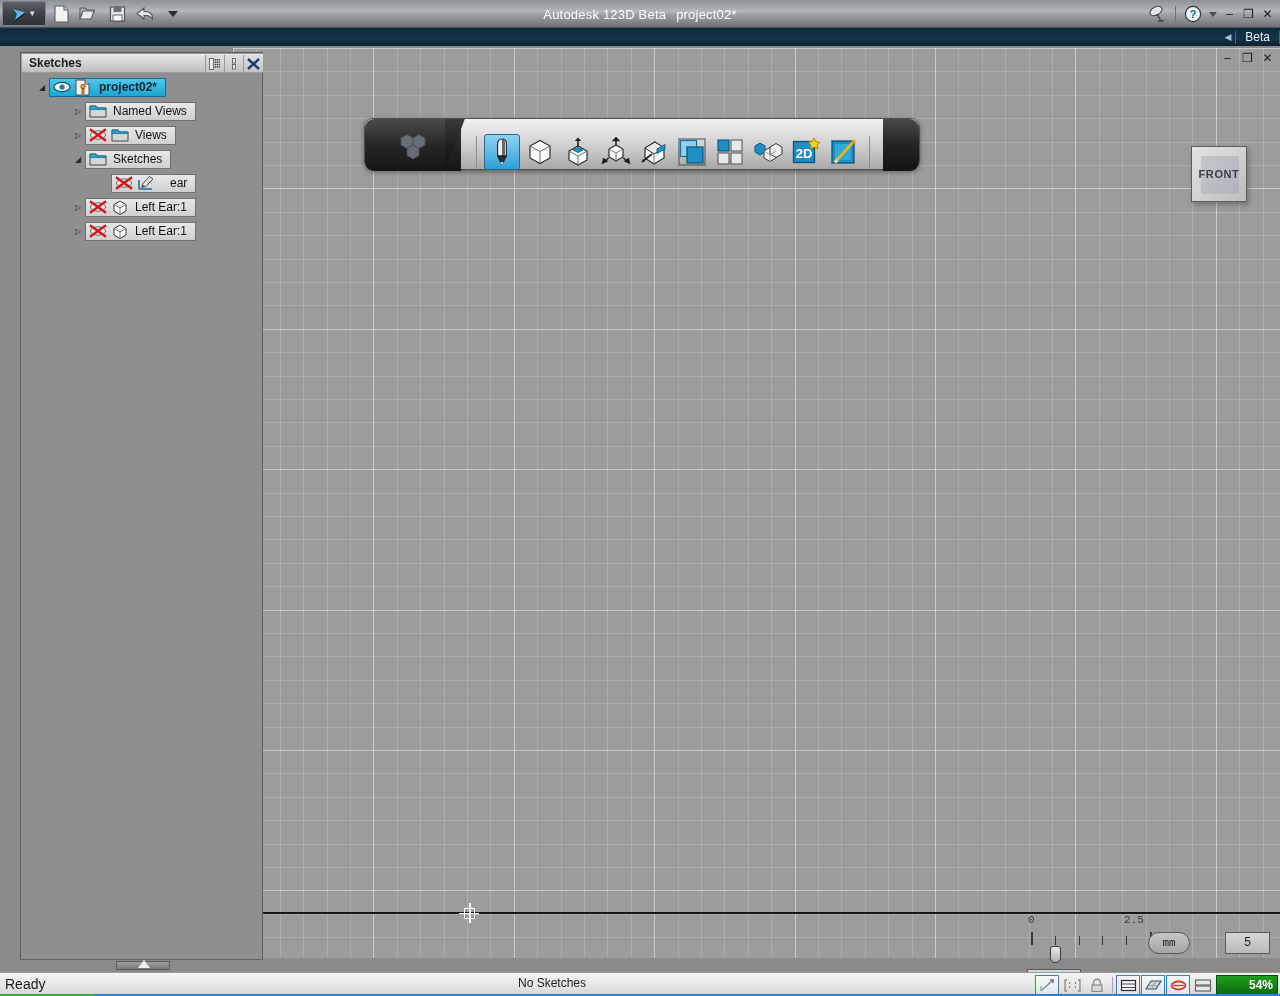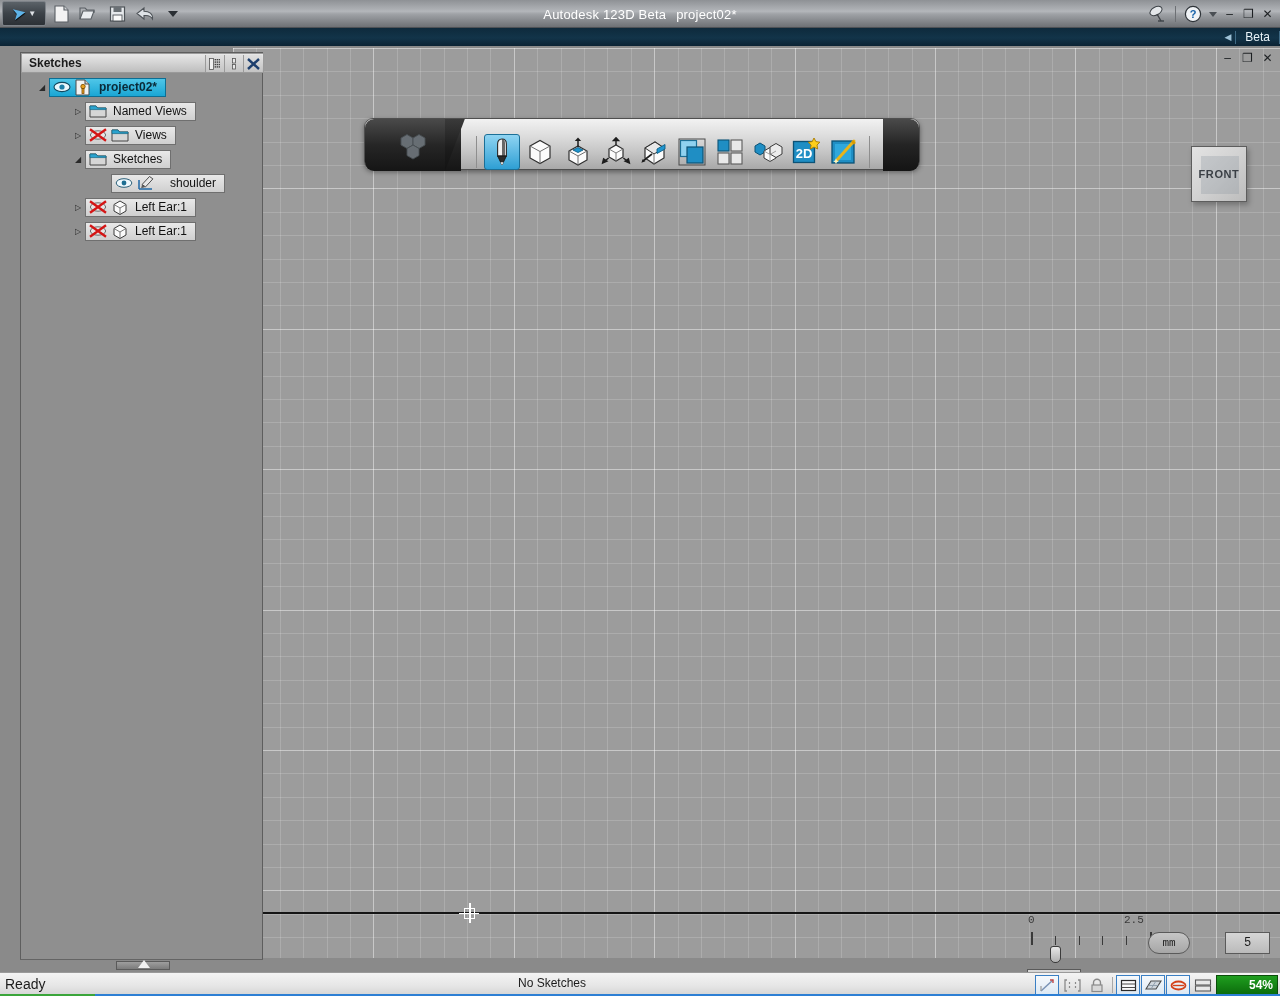--- a/index.html
+++ b/index.html
@@ -471,40 +471,40 @@
             <span class="ticon">
               <svg width="20" height="16" viewBox="0 0 20 16">
                 <path d="M2 3 h6 l1.6 2 h8.4 v9 h-16 z" fill="#d6d6d6" stroke="#444" stroke-width="1"></path>
                 <path d="M2 3 h6 l1.6 2 h8.4 v1.6 h-16 z" fill="#2aa3cf" stroke="#1a6e8c" stroke-width="0.8"></path>
               </svg>
             </span>
             <span class="tname">Sketches</span>
           </span>
         </div>
 
-
         <div class="tnode" style="padding-left:90px">
           <span class="tlabel">
             <span class="ticon">
               <svg width="20" height="16" viewBox="0 0 20 16">
-                <ellipse cx="10" cy="8" rx="7.8" ry="4.3" fill="#eef8fd" stroke="#2a5f78" stroke-width="1"></ellipse>
-                <circle cx="10" cy="8" r="2.4" fill="#1d6e92"></circle>
+                <ellipse cx="10" cy="8" rx="7.6" ry="4.2" fill="#e6e6e6" stroke="#6a6a6a" stroke-width="1"></ellipse>
+                <path d="M2 2.2 L18 13.8 M18 2.2 L2 13.8" stroke="#d41515" stroke-width="2.3"></path>
               </svg>
             </span>
             <span class="ticon">
               <svg width="20" height="16" viewBox="0 0 20 16">
                 <path d="M3 14 h13" stroke="#2a6ea8" stroke-width="1.6"></path>
                 <path d="M3 14 v-9" stroke="#2a6ea8" stroke-width="1.6"></path>
                 <path d="M13.5 1.5 l3.4 2.4 l-7.4 8 l-3.4 -2.4 z" fill="#e8e8e8" stroke="#3a3a3a" stroke-width="0.9"></path>
                 <path d="M6.1 9.5 l3.4 2.4 l-4.4 1.3 z" fill="#5a5a5a"></path>
               </svg>
             </span>
-            <span class="tname" style="padding-left:12px">shoulder</span>
+            <span class="tname" style="padding-left:12px">ear</span>
           </span>
         </div>
+
 
         <div class="tnode" style="padding-left:50px">
           <span class="texp">▷</span>
           <span class="tlabel">
             <span class="ticon">
               <svg width="20" height="16" viewBox="0 0 20 16">
                 <ellipse cx="10" cy="8" rx="7.6" ry="4.2" fill="#e6e6e6" stroke="#6a6a6a" stroke-width="1"></ellipse>
                 <path d="M2 2.2 L18 13.8 M18 2.2 L2 13.8" stroke="#d41515" stroke-width="2.3"></path>
               </svg>
             </span>

